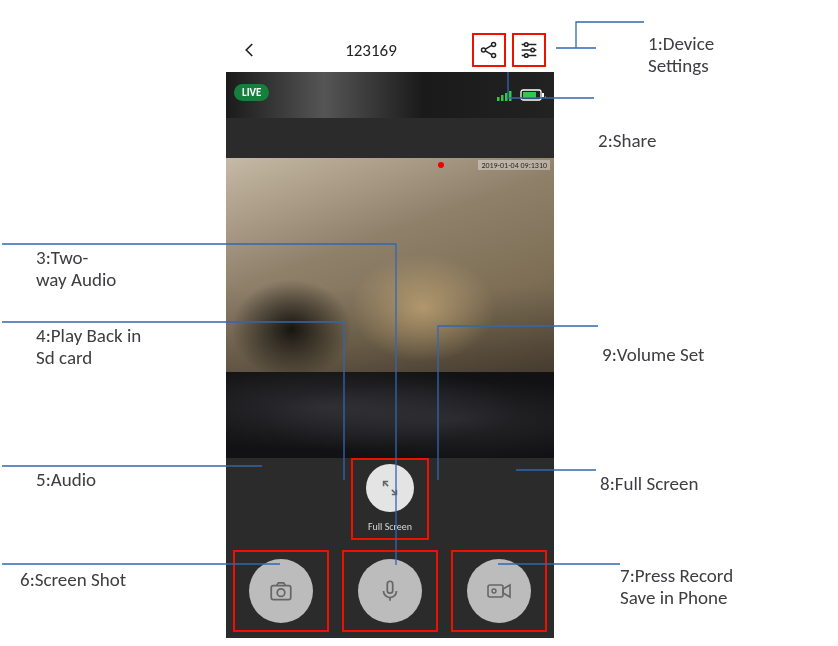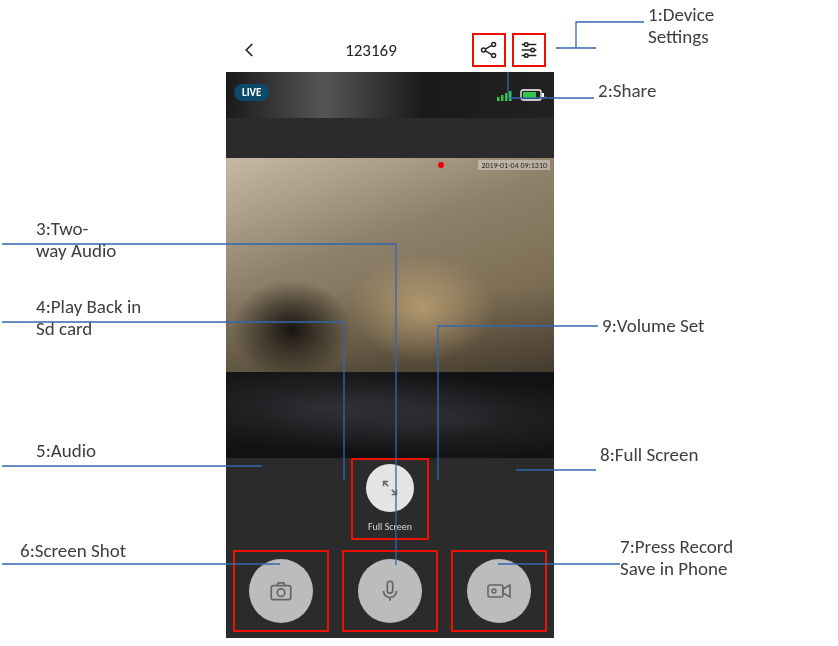--- a/index.html
+++ b/index.html
@@ -57,21 +57,21 @@
   
   .status-strip {
     position:absolute;
     top:44px; left:0; right:0;
     height: 46px;
     background: linear-gradient(90deg,#1a1a1a,#555 30%,#1a1a1a 60%,#222);
   }
   .live-badge {
     position:absolute;
     left:8px; top:56px;
-    background: #0c4a6e;
+    background: #15803d;
     color: #fff;
     font-size: 11px;
     font-weight: 700;
     padding: 2px 8px;
     border-radius: 10px;
   }
   .signal-batt {
     position:absolute;
     right:8px; top:60px;
     display:flex;align-items:center;gap:4px;
@@ -169,20 +169,21 @@
     display:flex;align-items:center;justify-content:center;
     color:#555;
   }
   
   .anno {
     position:absolute;
     font-size: 19px;
     color: #3e3e42;
     line-height: 1.15;
     font-weight:400;
+    margin-top:29px;
   }
   
   svg.leaders {
     position:absolute;
     left:0;top:0;
     width:838px;height:646px;
     pointer-events:none;
   }
   svg.leaders line, svg.leaders polyline {
     stroke:#3267b0;
@@ -288,21 +289,21 @@
           <rect x="3" y="6" width="15" height="12" rx="2" fill="none" stroke="#666" stroke-width="1.6"></rect>
           <polygon points="18,10 25,6 25,18 18,14" fill="none" stroke="#666" stroke-width="1.6"></polygon>
           <circle cx="9" cy="12" r="2" fill="none" stroke="#666" stroke-width="1.4"></circle>
         </svg>
       </div>
     </div>
   </div>
 </div>
 
 <div class="anno" style="left:648px; top:4px;">1:Device<br>Settings</div>
-<div class="anno" style="left:598px; top:80px;">2:Share</div>
+<div class="anno" style="left:598px; top:101px;">2:Share</div>
 <div class="anno" style="left:36px;  top:218px;">3:Two-<br>way Audio</div>
 <div class="anno" style="left:36px;  top:296px;">4:Play Back in<br>Sd card</div>
 <div class="anno" style="left:36px;  top:440px;">5:Audio</div>
 <div class="anno" style="left:20px;  top:540px;">6:Screen Shot</div>
 <div class="anno" style="left:620px; top:536px;">7:Press Record<br>Save in Phone</div>
 <div class="anno" style="left:600px; top:444px;">8:Full Screen</div>
 <div class="anno" style="left:602px; top:315px;">9:Volume Set</div>
 
 <svg class="leaders">
 

